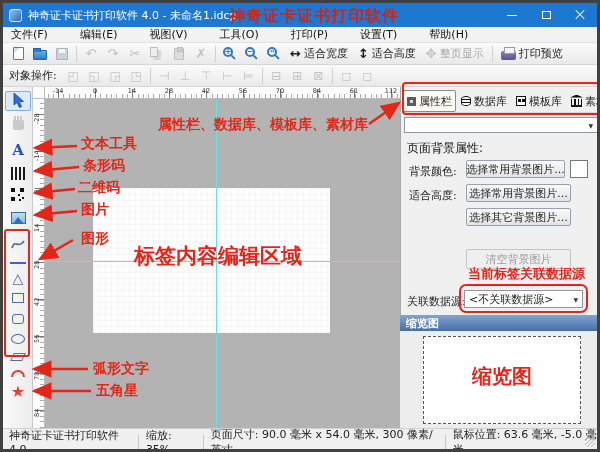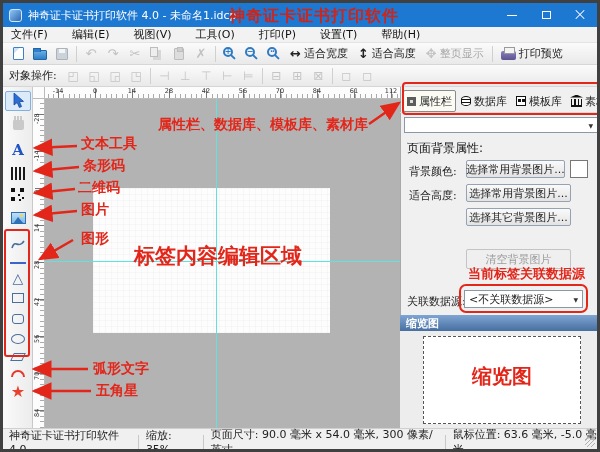--- a/index.html
+++ b/index.html
@@ -12,21 +12,21 @@
   .apptitle { color:#fff; font-size:11px; }
   .winbtns { position:absolute; right:0; top:0; height:24px; display:flex; }
   .wbtn { width:34px; height:24px; display:flex; align-items:center; justify-content:center; }
   .ic-min { width:10px; height:1px; background:#fff; }
   .ic-max { width:9px; height:8px; border:1px solid #fff; }
   .ic-close { position:relative; width:10px; height:10px; }
   .ic-close::before,.ic-close::after { content:""; position:absolute; left:-1px; top:4px; width:12px; height:1px; background:#fff; }
   .ic-close::before { transform:rotate(45deg);} .ic-close::after { transform:rotate(-45deg);}
 
   
-  .menubar { position:absolute; left:0; top:24px; width:100%; height:16px; background:#f2f2f2; display:flex; align-items:center; padding-left:8px; gap:0; border-bottom:1px solid #e3e3e3;}
+  .menubar { position:absolute; left:0; top:24px; width:100%; height:16px; background:#f2f2f2; display:flex; align-items:center; padding-left:8px; gap:8px; border-bottom:1px solid #e3e3e3;}
   .menuitem { padding:1px 12px 1px 0; font-size:11px; color:#111; }
   .menuitem + .menuitem { padding-left:12px; }
 
   
   .toolbar { position:absolute; left:0; width:100%; display:flex; align-items:center; background:linear-gradient(#fbfbfb,#e9e9e9); border-bottom:1px solid #d6d6d6; }
   .t1 { top:40px; height:22px; padding-left:4px; }
   .t2 { top:62px; height:22px; padding-left:6px; }
   .tbtn { width:22px; height:20px; display:flex; align-items:center; justify-content:center; flex:none; }
   .tsep { width:1px; height:16px; background:#d0d0d0; margin:0 3px; flex:none; }
   .tlab { display:flex; align-items:center; gap:3px; padding:0 5px; font-size:11px; color:#222; flex:none; }

